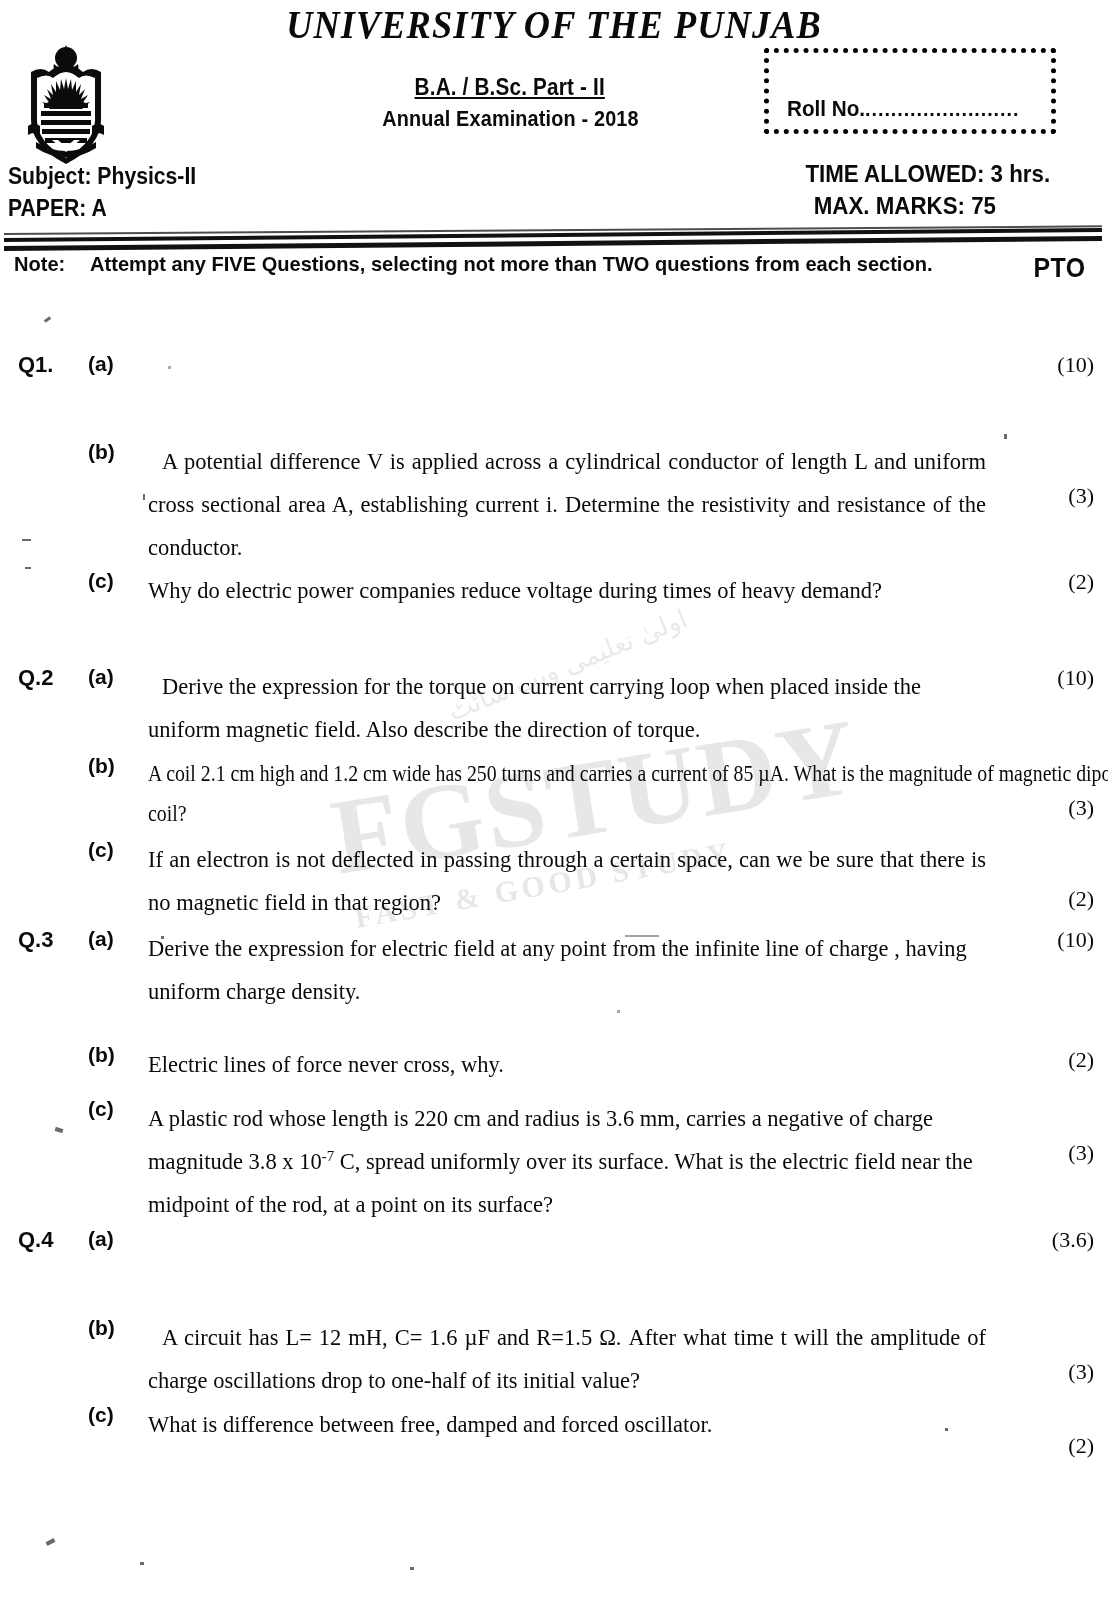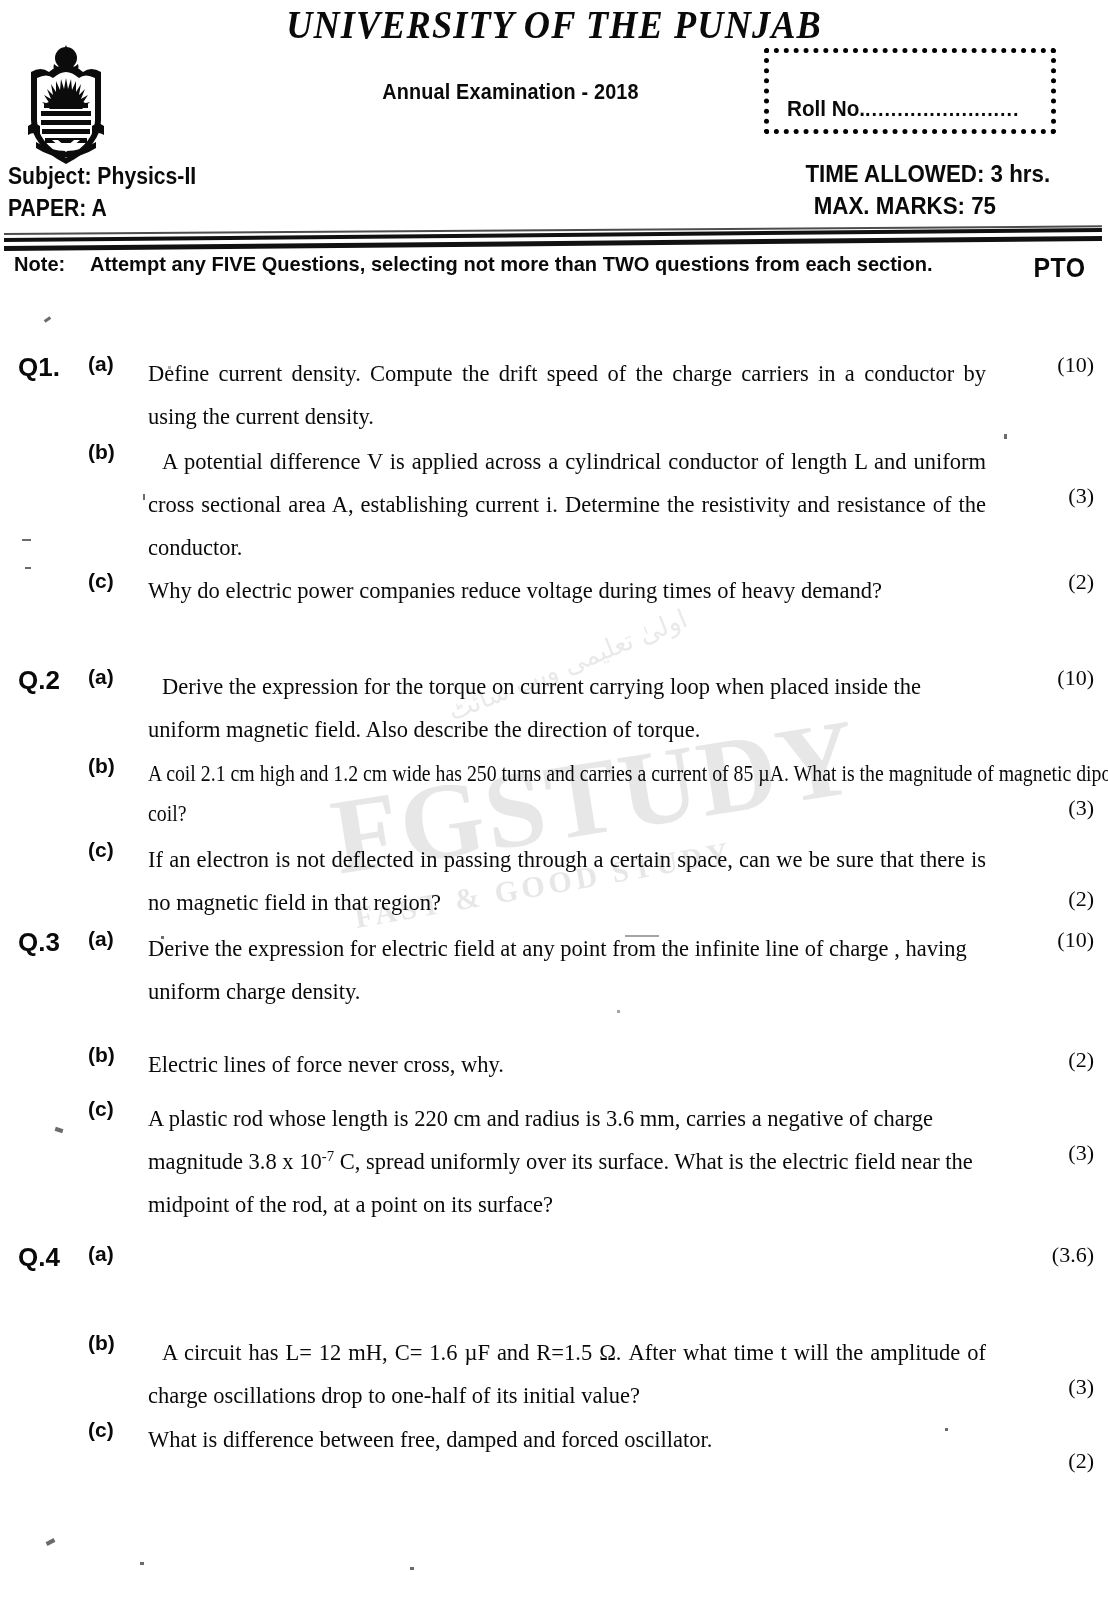--- a/index.html
+++ b/index.html
@@ -234,21 +234,21 @@
     position: relative;
     min-height: 1px;
   }
 
   .qnum {
     position: absolute;
     left: 18px;
     top: 0;
     width: 64px;
     font-family: "Liberation Sans", sans-serif;
-    font-size: 26px;
+    font-size: 22px;
     font-weight: bold;
   }
   .plabel {
     position: absolute;
     left: 88px;
     top: 0;
     width: 54px;
     font-family: "Liberation Sans", sans-serif;
     font-size: 21px;
     font-weight: bold;
@@ -343,20 +343,21 @@
           <path d="M22 100 q30 18 60 0 l0 6 q-30 19 -60 0 z"></path>
         </g>
 
         <path d="M38 98 l14 12 14 -12 -6 0 -8 7 -8 -7 z" fill="#ffffff"></path>
       </svg>
     </div>
 
     <div id="uni-title">UNIVERSITY OF THE PUNJAB</div>
 
     <div id="exam-block">
+      <div><span id="exam-level">B.A. / B.Sc. Part - II</span></div>
       <div><span id="exam-name">Annual Examination - 2018</span></div>
     </div>
 
     <div id="rollno-box">
       <div id="rollno-label">
         <span>Roll No.</span><span class="dots">........................</span>
       </div>
     </div>
 
     <div id="subject">Subject: Physics-II</div>
@@ -375,21 +376,20 @@
     <span class="note-label">Note:</span><span>Attempt any FIVE Questions, selecting not more than TWO questions from each section.</span>
   </div>
 
 
   <div id="questions">
 
     <div class="qgroup" style="height:258px">
       <div class="part-row" style="position:absolute;top:0;left:0;right:0">
         <div class="qnum">Q1.</div>
         <div class="plabel">(a)</div>
-        <div class="ptext justify">Define current density. Compute the drift speed of the charge carriers in a conductor by using the current density.</div>
         <div class="marks" style="top:0">(10)</div>
       </div>
       <div class="part-row" style="position:absolute;top:88px;left:0;right:0">
         <div class="plabel">(b)</div>
         <div class="ptext justify indent">A potential difference V is applied across a cylindrical conductor of length L and uniform cross sectional area A, establishing current i. Determine the resistivity and resistance of the conductor.</div>
         <div class="marks" style="top:43px">(3)</div>
       </div>
       <div class="part-row" style="position:absolute;top:217px;left:0;right:0">
         <div class="plabel">(c)</div>
         <div class="ptext">Why do electric power companies reduce voltage during times of heavy demand?</div>
@@ -430,21 +430,21 @@
       </div>
       <div class="part-row" style="position:absolute;top:170px;left:0;right:0">
         <div class="plabel">(c)</div>
         <div class="ptext">
           <span>A plastic rod whose length is 220 cm and radius is 3.6 mm, carries a negative of charge magnitude 3.8 x 10</span><sup>-7</sup><span> C, spread uniformly over its surface. What is the electric field near the midpoint of the rod, at a point on its surface?</span>
         </div>
         <div class="marks" style="top:43px">(3)</div>
       </div>
     </div>
 
-    <div class="qgroup" style="height:260px;margin-top:17px">
+    <div class="qgroup" style="height:260px;margin-top:2px">
       <div class="part-row" style="position:absolute;top:0;left:0;right:0">
         <div class="qnum">Q.4</div>
         <div class="plabel">(a)</div>
         <div class="marks" style="top:0">(3.6)</div>
       </div>
       <div class="part-row" style="position:absolute;top:89px;left:0;right:0">
         <div class="plabel">(b)</div>
         <div class="ptext justify indent">A circuit has L= 12 mH, C= 1.6 µF and R=1.5 Ω. After what time t will the amplitude of charge oscillations drop to one-half of its initial value?</div>
         <div class="marks" style="top:43px">(3)</div>
       </div>

